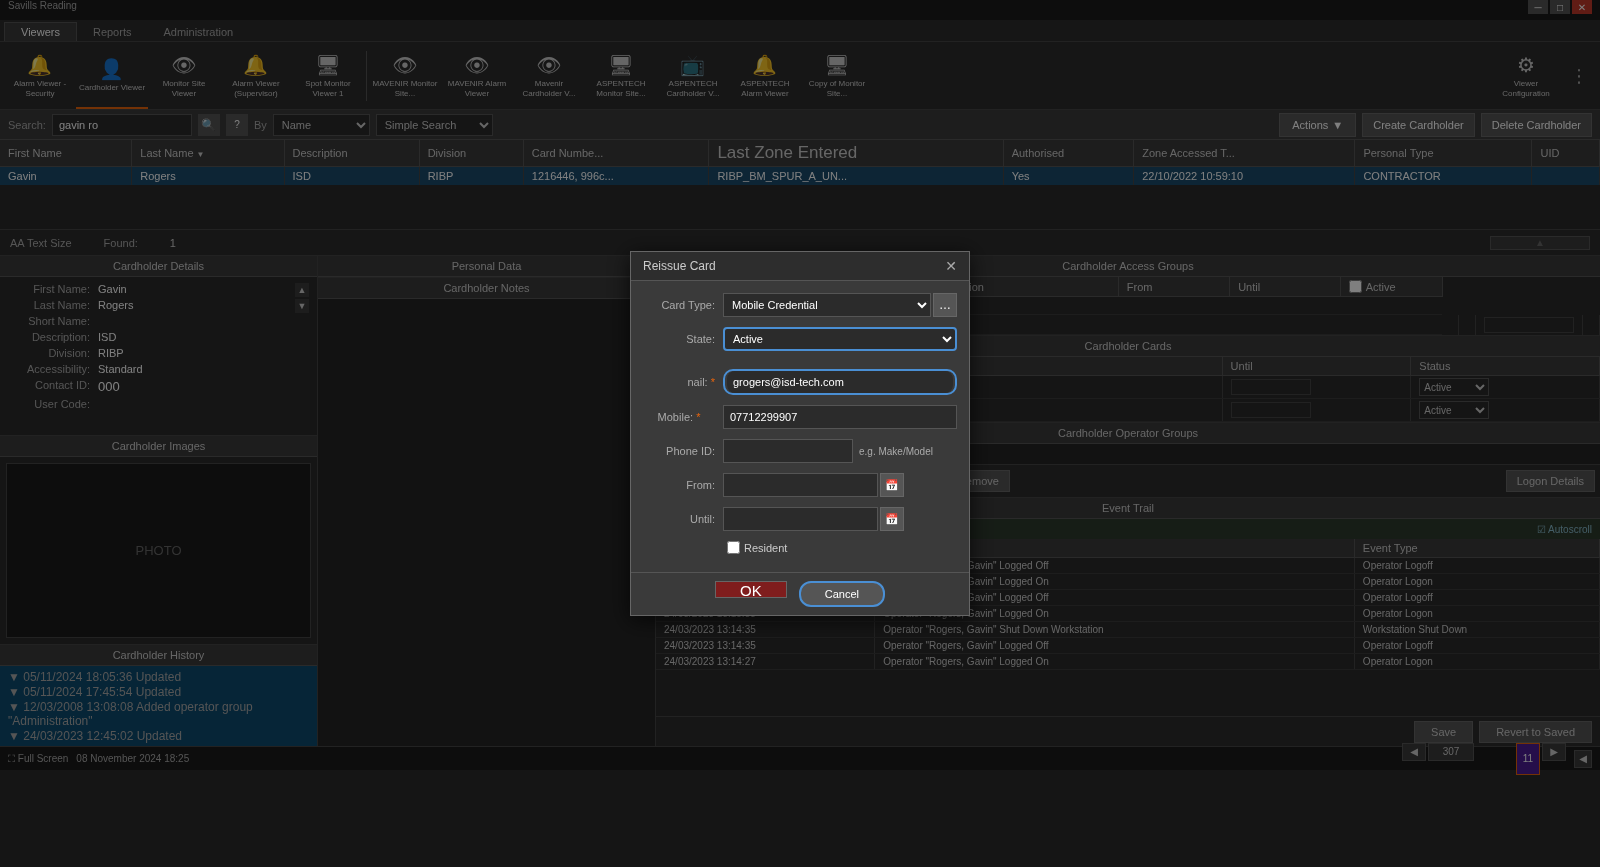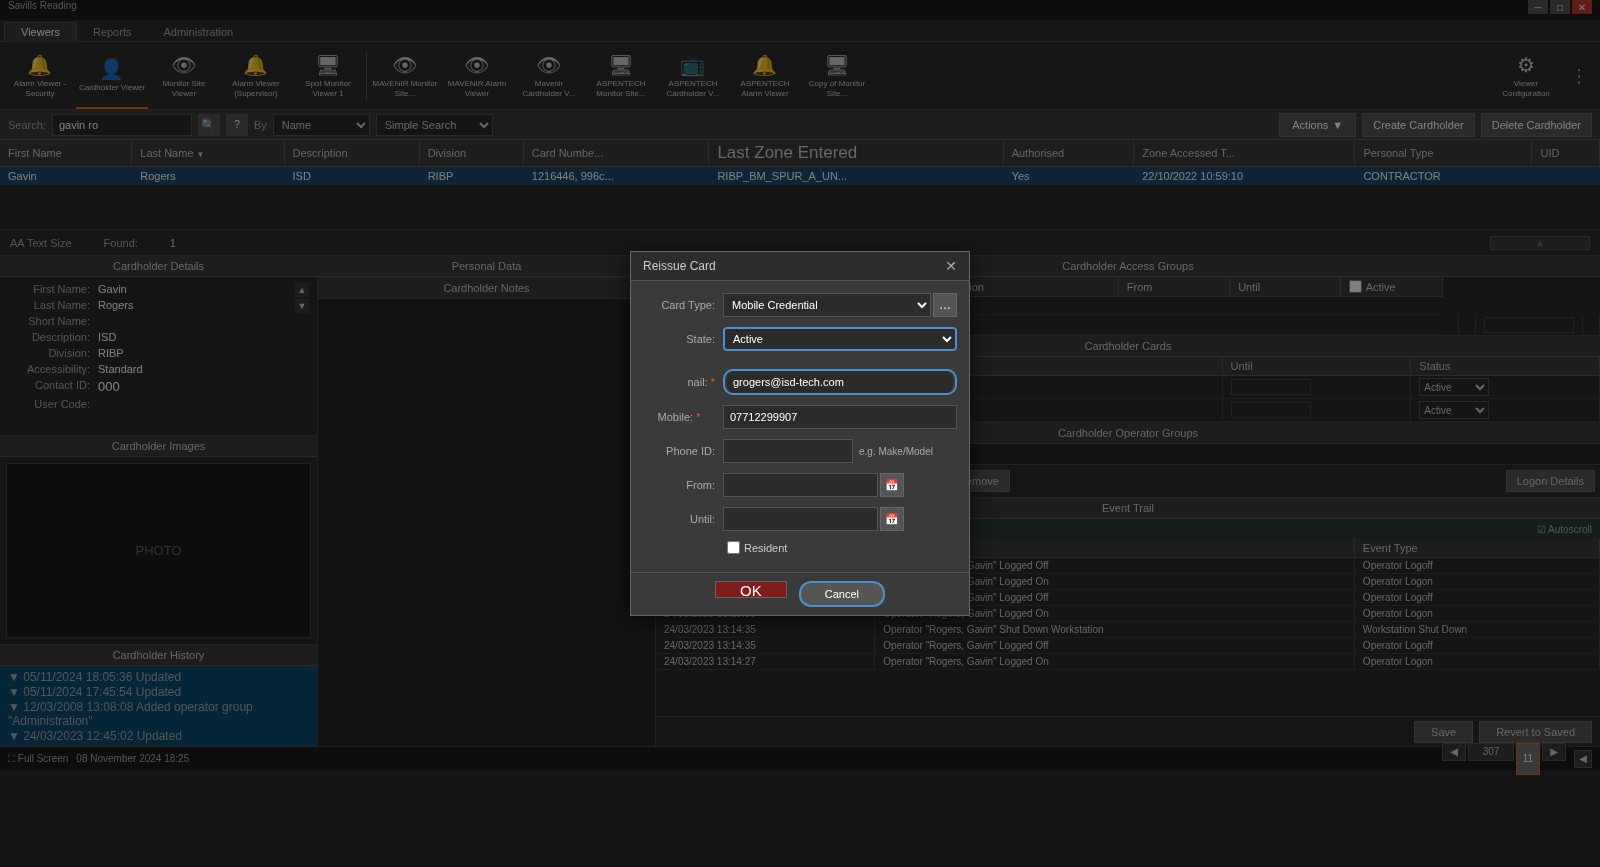--- a/index.html
+++ b/index.html
@@ -365,21 +365,21 @@
   </div>
 </div>
 
 <div style="background:#1a1a1a;height:24px;display:flex;align-items:center;padding:0 8px;gap:8px;border-top:1px solid #444;">
   <span style="color:#aaa;font-size:10px;cursor:pointer;">⛶ Full Screen</span>
   <span style="color:#aaa;font-size:10px;">08 November 2024 18:25</span>
   <div style="flex:1;"></div>
   <div style="display:flex;gap:2px;">
     <button style="background:#3a3a3a;border:1px solid #555;color:#ccc;width:24px;height:18px;cursor:pointer;font-size:10px;">◀</button>
     <button style="background:#3a3a3a;border:1px solid #555;color:#ccc;width:46px;height:18px;cursor:pointer;font-size:10px;">307</button>
-    <button style="background:#737373;border:1px solid #e8640c;color:#fff;width:24px;height:32px;cursor:pointer;font-size:10px;">11</button>
+    <button style="background:#4c1d95;border:1px solid #e8640c;color:#fff;width:24px;height:32px;cursor:pointer;font-size:10px;margin-left:40px;">11</button>
     <button style="background:#3a3a3a;border:1px solid #555;color:#ccc;width:24px;height:18px;cursor:pointer;font-size:10px;">▶</button>
   </div>
   <button style="background:#3a3a3a;border:1px solid #555;color:#ccc;width:18px;height:18px;cursor:pointer;font-size:10px;">◀</button>
 </div>
 
 <div class="modal-overlay">
   <div class="modal">
     <div class="modal-header">
       <span>Reissue Card</span>
       <button style="background:none;border:none;color:#aaa;cursor:pointer;font-size:14px;">✕</button>

